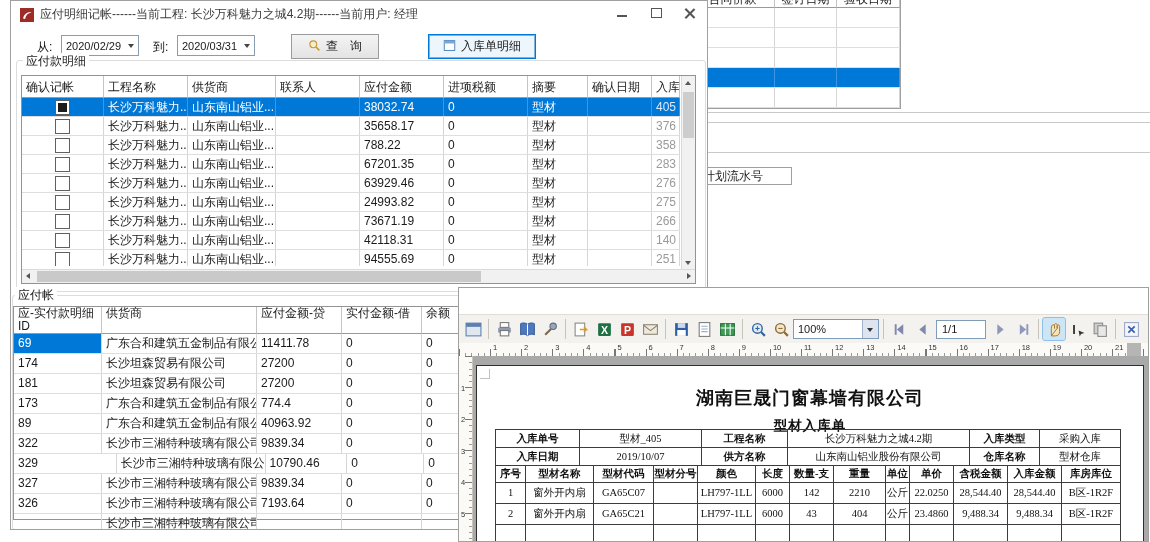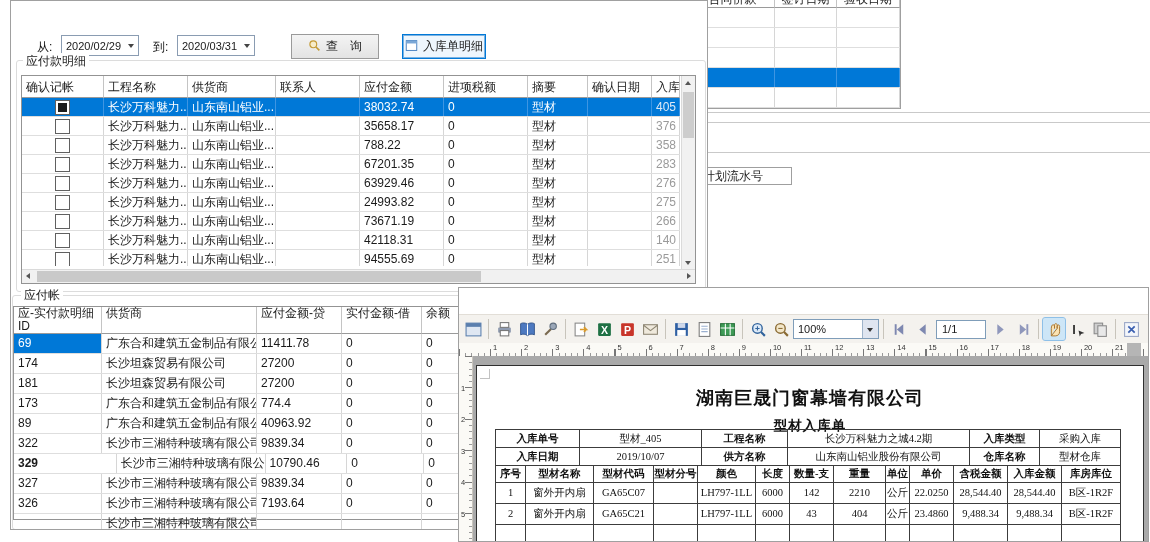--- a/index.html
+++ b/index.html
@@ -139,41 +139,59 @@
       </div>
     </div>
   <div class="bgline" style="top:112px"></div>
   <div class="bgline" style="top:122px"></div>
   <div class="bgline" style="top:152px"></div>
   <div class="planbox">
     <span>计划流水号</span>
   </div>
 
   <div class="win" id="leftwin" style="left:10px;top:0;width:698px;height:530px;z-index:20">
+    <div class="titlebar">
+      <span class="appicon">
+        <svg width="14" height="14" viewBox="0 0 16 16">
+            <rect width="16" height="16" fill="#9e2b25"></rect>
+            <path d="M3.5 12c1.5-6.5 7.5-8 9.5-6.5-3.2-.2-6.2 2.2-7.2 7z" fill="#fff"></path>
+          </svg>
+      </span>
+      <span class="wtitle">应付明细记帐------当前工程: 长沙万科魅力之城4.2期------当前用户: 经理</span>
+      <span class="wbtn" style="right:70px">
+          <span class="minbar"></span>
+        </span>
+      <span class="wbtn" style="right:36px">
+          <span class="maxbox"></span>
+        </span>
+      <span class="wbtn" style="right:2px">
+          <span class="xmark"></span>
+        </span>
+    </div>
 
     <span class="lbl" style="left:26px;top:38px">从:</span>
     <div class="combo" style="left:50px;top:34px;width:78px">
       <span>2020/02/29</span>
       <span class="carrow"></span>
     </div>
     <span class="lbl" style="left:142px;top:38px">到:</span>
     <div class="combo" style="left:166px;top:34px;width:78px">
       <span>2020/03/31</span>
       <span class="carrow"></span>
     </div>
     <div class="btn" style="left:280px;top:33px;width:88px">
       <span>
         <svg width="13" height="13" viewBox="0 0 16 16">
             <circle cx="6.5" cy="6.5" r="4.2" fill="#f7ecca" stroke="#c49a36" stroke-width="1.4"></circle>
             <path d="M9.8 9.8L14 14" stroke="#c49a36" stroke-width="2"></path>
           </svg>
       </span>
       <span>查　询</span>
     </div>
-    <div class="btn focus" style="left:391px;top:33px;width:84px">
+    <div class="btn focus" style="left:417px;top:33px;width:108px">
       <span>
         <svg width="13" height="13" viewBox="0 0 16 16">
             <rect x="1.5" y="2" width="13" height="12" fill="#fff" stroke="#2b6cb5"></rect>
             <rect x="1.5" y="2" width="13" height="3.5" fill="#7aa7d6"></rect>
           </svg>
       </span>
       <span>入库单明细</span>
     </div>
 
     <span class="glabel" style="left:12px;top:52px">应付款明细</span>
@@ -314,21 +332,21 @@
           <div class="tri down"></div>
           <div class="vthumb"></div>
         </div>
         <div class="hscroll">
           <div class="tri left"></div>
           <div class="tri right"></div>
           <div class="hthumb"></div>
         </div>
       </div>
 
-    <span class="glabel" style="left:10px;top:286px">应付帐</span>
+    <span class="glabel" style="left:4px;top:286px">应付帐</span>
     <div class="group" style="left:1px;top:294px;width:690px;height:233px"></div>
     <div id="bot-grid" class="grid" style="left:2px;top:305px;width:470px;height:212px">
         <div class="trow thead">
           <div class="hcell" style="width: 88px;">应-实付款明细ID</div>
           <div class="hcell" style="width: 155px;">供货商</div>
           <div class="hcell" style="width: 85px;">应付金额-贷</div>
           <div class="hcell" style="width: 80px;">实付金额-借</div>
           <div class="hcell" style="width: 62px;">余额</div>
         </div>
         <div class="trow row">
@@ -367,21 +385,21 @@
           <div class="cell" style="width: 62px;">0</div>
         </div>
         <div class="trow row">
           <div class="cell" style="width: 88px;">322</div>
           <div class="cell" style="width: 155px;">长沙市三湘特种玻璃有限公司</div>
           <div class="cell" style="width: 85px;">9839.34</div>
           <div class="cell" style="width: 80px;">0</div>
           <div class="cell" style="width: 62px;">0</div>
         </div>
         <div class="trow row">
-          <div class="cell" style="width: 107px; font-weight: bold;">329</div>
+          <div class="cell" style="width: 107px;">329</div>
           <div class="cell" style="width: 155px;">长沙市三湘特种玻璃有限公司</div>
           <div class="cell" style="width: 85px;">10790.46</div>
           <div class="cell" style="width: 80px;">0</div>
           <div class="cell" style="width: 62px;">0</div>
         </div>
         <div class="trow row">
           <div class="cell" style="width: 88px;">327</div>
           <div class="cell" style="width: 155px;">长沙市三湘特种玻璃有限公司</div>
           <div class="cell" style="width: 85px;">9839.34</div>
           <div class="cell" style="width: 80px;">0</div>

